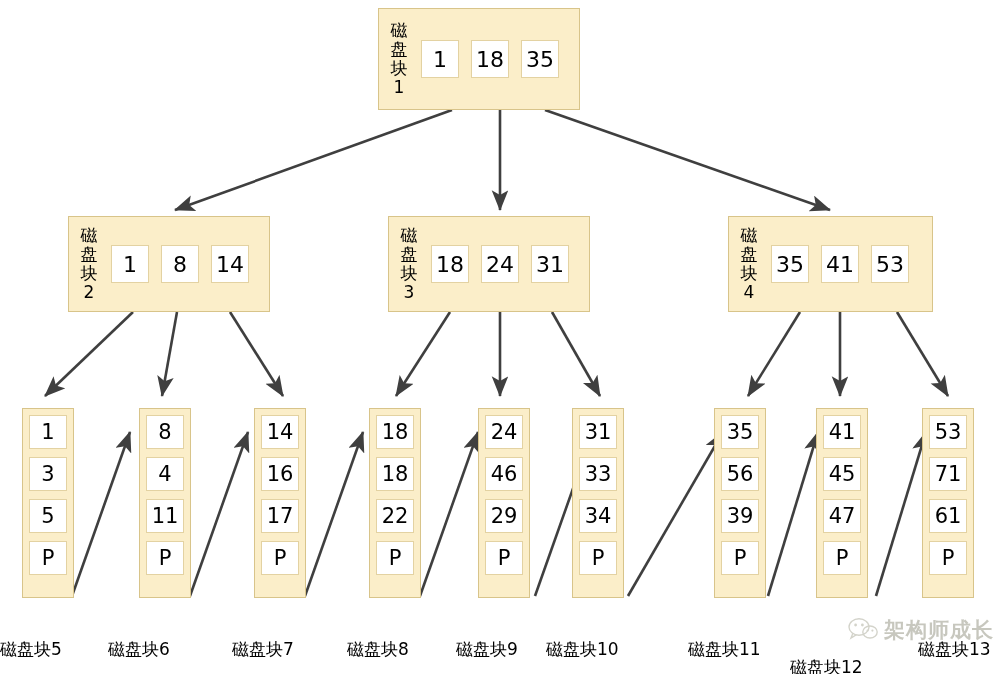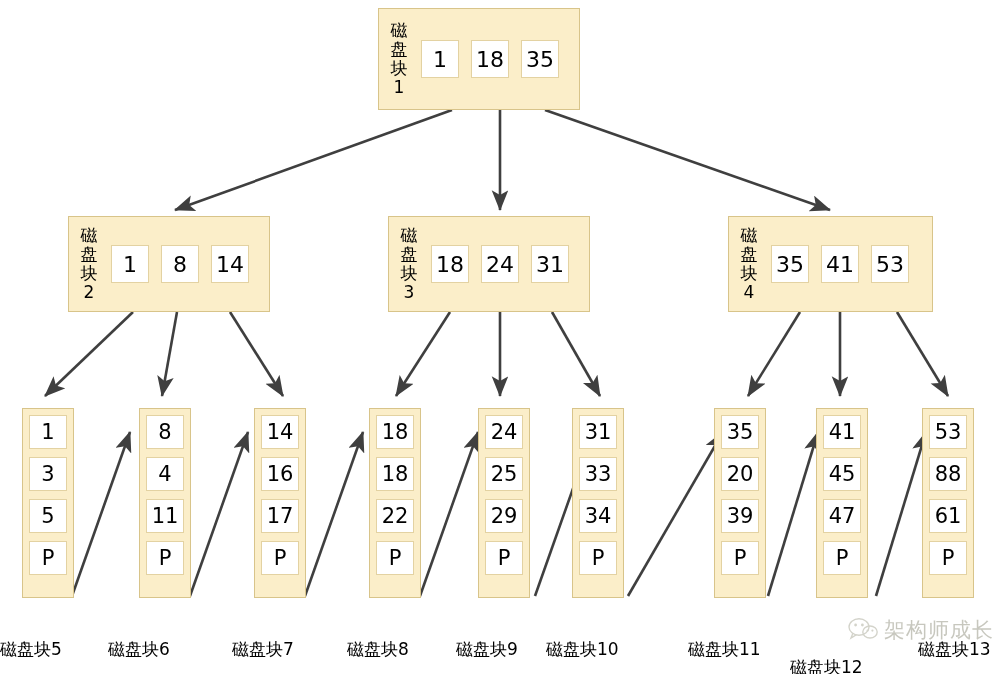--- a/index.html
+++ b/index.html
@@ -115,20 +115,21 @@
     align-items: center;
     gap: 6px;
     opacity: 0.55;
     z-index: 2;
     pointer-events: none;
   }
   #watermark .wm-text {
     font-size: 21px;
     color: #9a9a8a;
     letter-spacing: 1px;
+    font-weight: bold;
   }
 </style>
 </head>
 <body>
 
 <div id="canvas">
 
   <svg id="edges" viewBox="0 0 1002 674" xmlns="http://www.w3.org/2000/svg">
     <defs>
       <marker id="arrowhead" markerWidth="9" markerHeight="9" refX="7.6" refY="3.2" orient="auto" markerUnits="strokeWidth">
@@ -247,53 +248,53 @@
   <div class="leaf" style="left:369px; top:408px;">
     <div class="leafcell">18</div>
     <div class="leafcell">18</div>
     <div class="leafcell">22</div>
     <div class="leafcell">P</div>
   </div>
   <div class="leaf-caption" style="left:347px; top:638px; width:96px;">磁盘块8</div>
 
   <div class="leaf" style="left:478px; top:408px;">
     <div class="leafcell">24</div>
-    <div class="leafcell">25</div>
+    <div class="leafcell">46</div>
     <div class="leafcell">29</div>
     <div class="leafcell">P</div>
   </div>
   <div class="leaf-caption" style="left:456px; top:638px; width:96px;">磁盘块9</div>
 
   <div class="leaf" style="left:572px; top:408px;">
     <div class="leafcell">31</div>
     <div class="leafcell">33</div>
     <div class="leafcell">34</div>
     <div class="leafcell">P</div>
   </div>
   <div class="leaf-caption" style="left:546px; top:638px; width:104px;">磁盘块10</div>
 
   <div class="leaf" style="left:714px; top:408px;">
     <div class="leafcell">35</div>
-    <div class="leafcell">20</div>
+    <div class="leafcell">56</div>
     <div class="leafcell">39</div>
     <div class="leafcell">P</div>
   </div>
   <div class="leaf-caption" style="left:688px; top:638px; width:104px;">磁盘块11</div>
 
   <div class="leaf" style="left:816px; top:408px;">
     <div class="leafcell">41</div>
     <div class="leafcell">45</div>
     <div class="leafcell">47</div>
     <div class="leafcell">P</div>
   </div>
   <div class="leaf-caption" style="left:790px; top:656px; width:104px;">磁盘块12</div>
 
   <div class="leaf" style="left:922px; top:408px;">
     <div class="leafcell">53</div>
-    <div class="leafcell">88</div>
+    <div class="leafcell">71</div>
     <div class="leafcell">61</div>
     <div class="leafcell">P</div>
   </div>
   <div class="leaf-caption" style="left:918px; top:638px; width:104px;">磁盘块13</div>
 
   <div id="watermark">
     <svg width="30" height="26" viewBox="0 0 30 26">
       <ellipse cx="11" cy="10" rx="10" ry="8.2" fill="none" stroke="#b0b0a0" stroke-width="1.4"></ellipse>
       <path d="M5 16 L3 21 L8.5 17.6" fill="none" stroke="#b0b0a0" stroke-width="1.4"></path>
       <circle cx="7.6" cy="8" r="1.4" fill="#b0b0a0"></circle>

